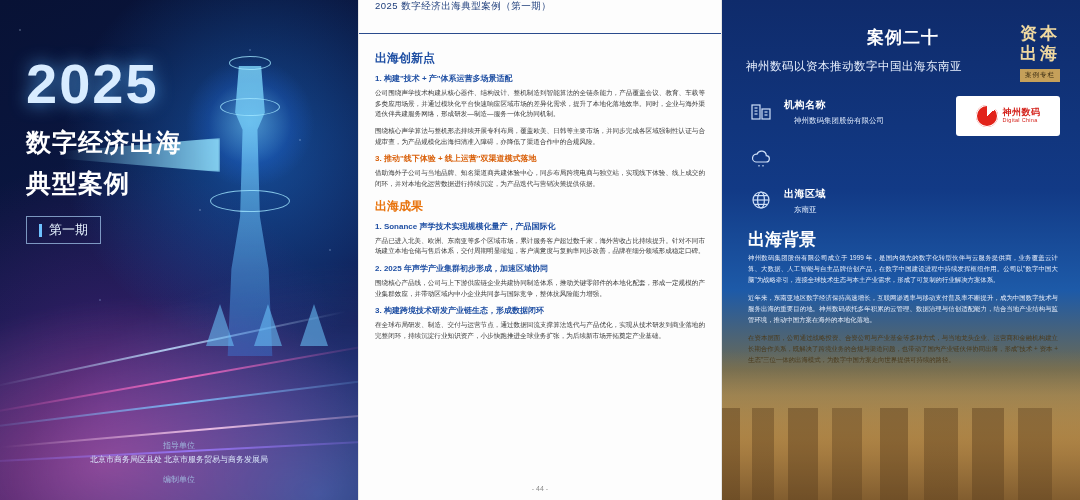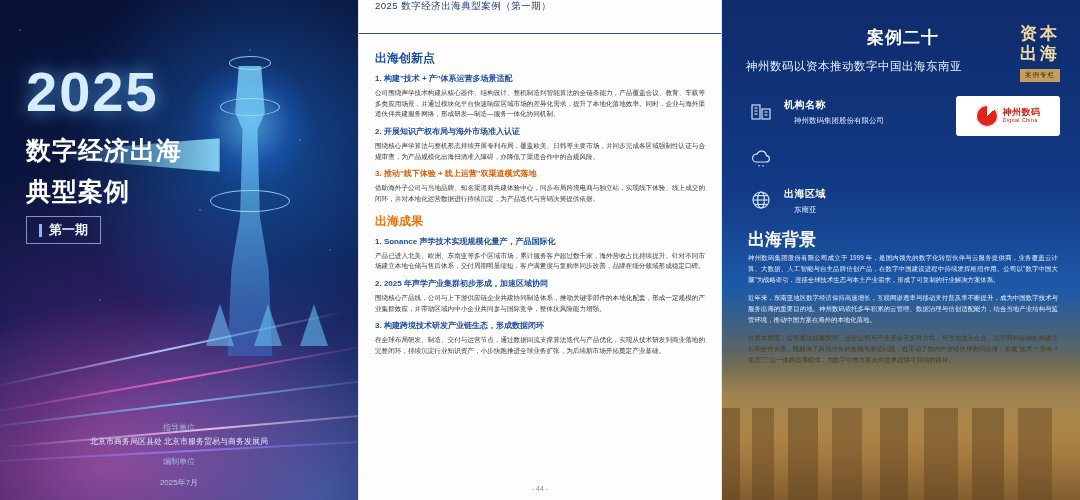--- a/index.html
+++ b/index.html
@@ -61,27 +61,27 @@
   .r3{top:150px;width:78px;height:20px;}
   .beam{position:absolute;left:-110px;top:98px;width:160px;height:34px;
     background:linear-gradient(90deg,rgba(120,220,255,0),rgba(150,230,255,.85));
     clip-path:polygon(0 40%,100% 0,100% 100%,0 60%);filter:blur(1px);}
   .boat{position:absolute;bottom:56px;width:0;height:0;}
   .boat i{position:absolute;display:block;width:0;height:0;border-left:14px solid transparent;border-right:14px solid transparent;border-bottom:42px solid rgba(110,200,255,.55);filter:blur(.4px);}
   .b1{left:36px;}
   .b2{left:84px;}
   .b3{left:130px;}
 
-  .cover-title{position:absolute;left:26px;top:64px;color:#fff;}
+  .cover-title{position:absolute;left:26px;top:56px;color:#fff;}
   .cover-year{font-size:56px;font-weight:700;letter-spacing:2px;color:#d8ecff;
     text-shadow:0 0 18px rgba(90,180,255,.8);line-height:1;}
   .cover-l1{margin-top:14px;font-size:25px;font-weight:700;color:#ffffff;letter-spacing:1px;}
   .cover-l2{margin-top:8px;font-size:25px;font-weight:700;color:#ffffff;letter-spacing:1px;}
-  .issue{margin-top:8px;display:inline-flex;align-items:center;gap:7px;
-    border:1px solid rgba(180,220,255,.65);padding:4px 12px;font-size:13px;color:#e6f2ff;font-weight:bold;}
+  .issue{margin-top:16px;display:inline-flex;align-items:center;gap:7px;
+    border:1px solid rgba(180,220,255,.65);padding:4px 12px;font-size:13px;color:#e6f2ff;}
   .issue .bar{display:inline-block;width:3px;height:13px;background:#6fc2ff;}
 
   .cover-foot{position:absolute;left:0;right:0;bottom:12px;text-align:center;color:#c9d8f2;}
   .cf-label{font-size:8px;color:#9fb6dd;margin-bottom:3px;}
   .cf-line{font-size:8px;color:#dbe7fb;margin-bottom:9px;}
   .cf-date{font-size:8px;color:#b9c9e8;margin-top:10px;}
 
   
   .mid{position:relative;width:362px;height:500px;background:#fdfdfd;border-left:1px solid #e6e6e6;border-right:1px solid #e6e6e6;}
   .mid-head{position:absolute;left:0;right:0;top:0;height:34px;border-bottom:1px solid #2a4b8d;
@@ -180,36 +180,34 @@
       <div class="issue">
         <span class="bar"></span>
         <span>第一期</span>
       </div>
     </div>
 
     <div class="cover-foot">
       <div class="cf-label">指导单位</div>
       <div class="cf-line">北京市商务局区县处  北京市服务贸易与商务发展局</div>
       <div class="cf-label">编制单位</div>
-      <div class="cf-date">2025年7月</div>
     </div>
   </div>
 
   <div class="mid">
     <div class="mid-head">
       <span class="ht">2025 数字经济出海典型案例（第一期）</span>
     </div>
     <div class="mid-body">
 
       <div class="sec-h">出海创新点</div>
 
       <div class="para-h">1. 构建"技术 + 产"体系运营多场景适配</div>
       <p class="para">公司围绕声学技术构建从核心器件、结构设计、整机制造到智能算法的全链条能力，产品覆盖会议、教育、车载等多类应用场景，并通过模块化平台快速响应区域市场的差异化需求，提升了本地化落地效率。同时，企业与海外渠道伙伴共建服务网络，形成研发—制造—服务一体化协同机制。</p>
 
-      <div class="para-h">2. 开展知识产权布局与海外市场准入认证</div>
       <p class="para">围绕核心声学算法与整机形态持续开展专利布局，覆盖欧美、日韩等主要市场，并同步完成各区域强制性认证与合规审查，为产品规模化出海扫清准入障碍，亦降低了渠道合作中的合规风险。</p>
 
       <div class="para-h orange">3. 推动"线下体验 + 线上运营"双渠道模式落地</div>
       <p class="para">借助海外子公司与当地品牌、知名渠道商共建体验中心，同步布局跨境电商与独立站，实现线下体验、线上成交的闭环，并对本地化运营数据进行持续沉淀，为产品迭代与营销决策提供依据。</p>
 
       <div class="sec-h orange">出海成果</div>
 
       <div class="para-h">1. Sonance 声学技术实现规模化量产，产品国际化</div>
       <p class="para">产品已进入北美、欧洲、东南亚等多个区域市场，累计服务客户超过数千家，海外营收占比持续提升。针对不同市场建立本地仓储与售后体系，交付周期明显缩短，客户满意度与复购率同步改善，品牌在细分领域形成稳定口碑。</p>
 

